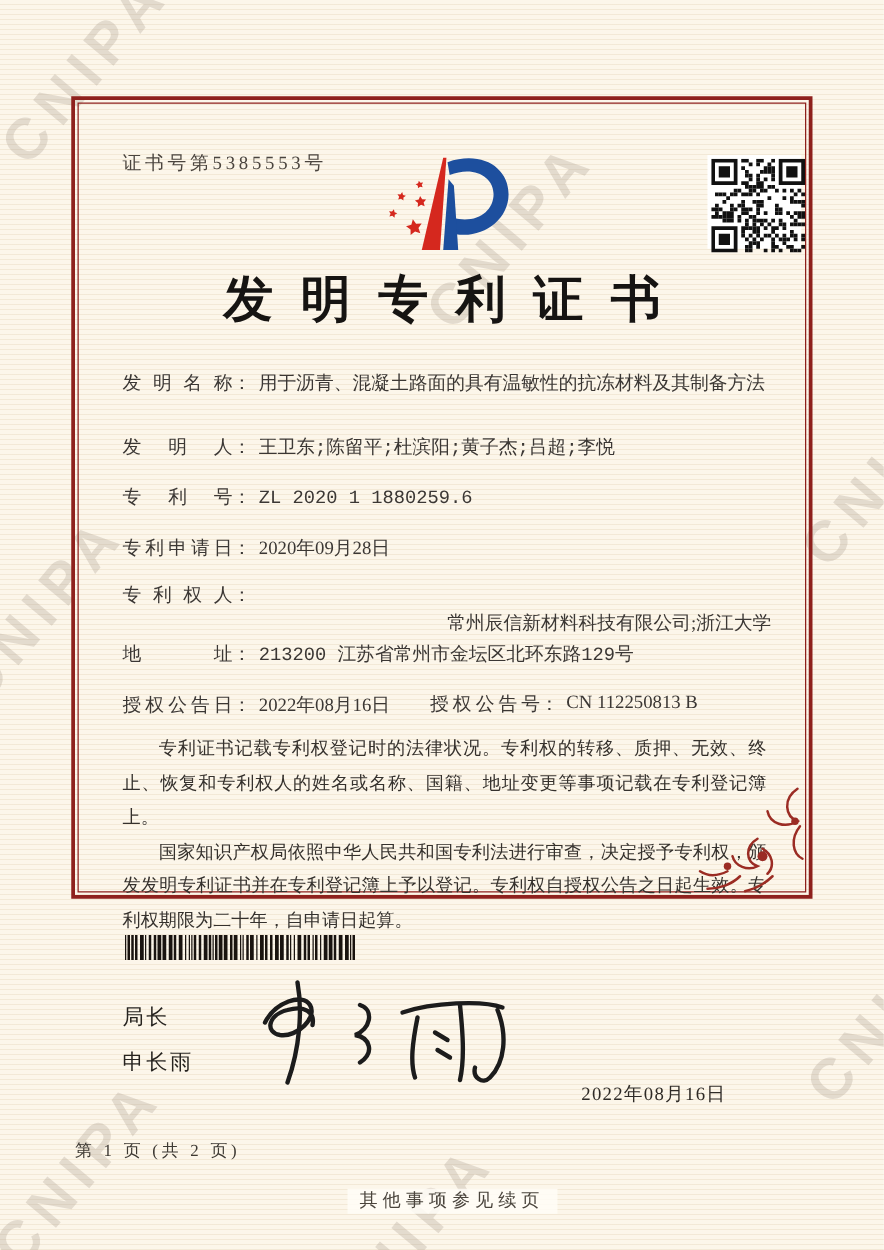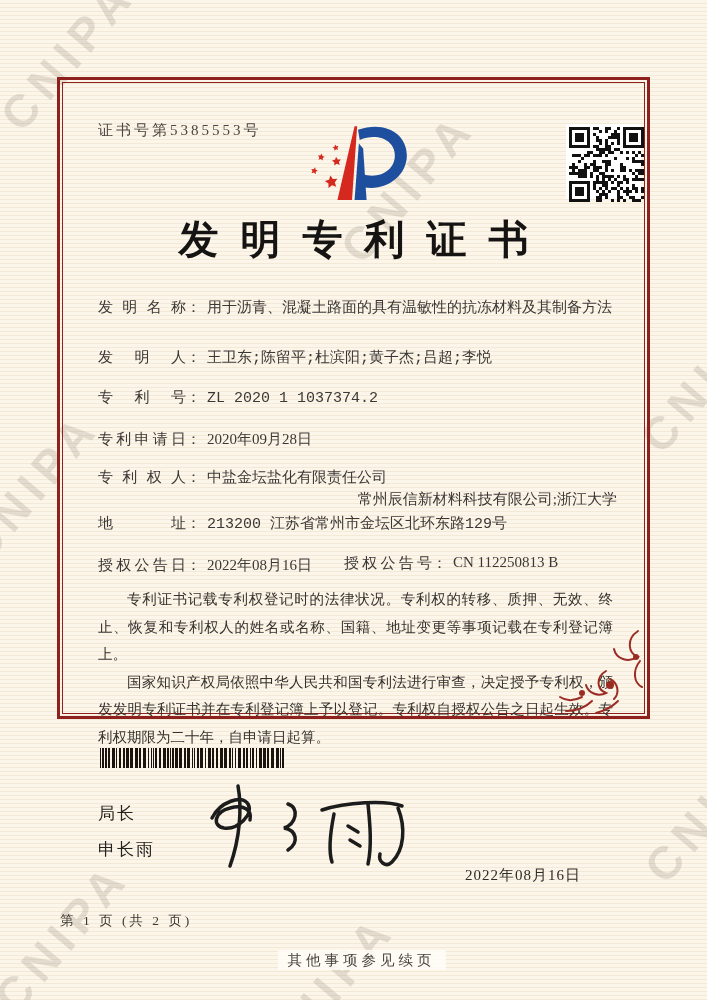--- a/index.html
+++ b/index.html
@@ -350,33 +350,32 @@
 
       <div class="frow mb-std">
         <span class="flabel">发明人</span>
           <span class="fcolon">：</span>
         <span class="fvalue">王卫东;陈留平;杜滨阳;黄子杰;吕超;李悦</span>
       </div>
 
       <div class="frow mb-std">
         <span class="flabel">专利号</span>
           <span class="fcolon">：</span>
-        <span class="fvalue">ZL 2020 1 1037374.2</span>
+        <span class="fvalue">ZL 2020 1 1880259.6</span>
       </div>
 
       <div class="frow mb-filing">
         <span class="flabel">专利申请日</span>
           <span class="fcolon">：</span>
         <span class="fvalue">2020年09月28日</span>
       </div>
 
       <div class="frow">
         <span class="flabel">专利权人</span>
           <span class="fcolon">：</span>
-        <span class="fvalue">中盐金坛盐化有限责任公司</span>
       </div>
       <div class="owner-line2 mb-owner">常州辰信新材料科技有限公司;浙江大学</div>
 
       <div class="frow mb-std">
         <span class="flabel">地址</span>
           <span class="fcolon">：</span>
         <span class="fvalue">213200 江苏省常州市金坛区北环东路129号</span>
       </div>
 
       <div class="grant-row">

